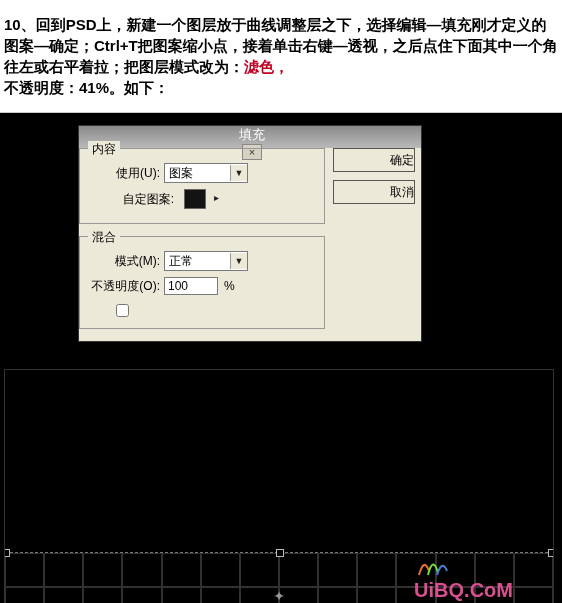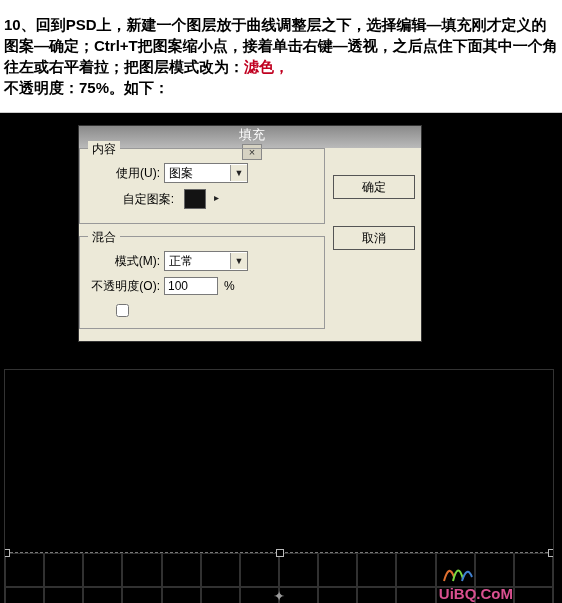--- a/index.html
+++ b/index.html
@@ -142,21 +142,21 @@
     margin-left: 24px;
   }
   .checkbox-row input { margin-right: 4px; }
   .dlg-button {
     width: 80px;
     height: 22px;
     background: #ece9d8;
     border: 1px solid #555;
     font-size: 12px;
     margin-bottom: 8px;
-    display:flex;align-items:center;justify-content:center;margin-top:27px;
+    display:flex;align-items:center;justify-content:flex-end;
   }
   
   .img-area {
     position: absolute;
     left: 4px;
     right: 8px;
     top: 256px;
     bottom: 10px;
     border: 1px solid #333;
     overflow: hidden;
@@ -198,38 +198,38 @@
     border:1px solid #bbb;
   }
   .watermark {
     position:absolute;
     right: 40px;
     bottom: 20px;
     font-size: 12px;
     color: #79d940;
   }
   .watermark .uibq {
-    font-size: 15px;
+    font-size: 20px;
     color: #d95090;
     font-weight: bold;
   }
   .center-marker {
     position:absolute;
     left: 50%;
     top: 218px;
     transform: translateX(-50%);
     color:#999;
     font-size:14px;
   }
 </style>
 </head>
 <body>
 
 <div class="instruction">
-  <span>10、</span><span>回到PSD上，新建一个图层放于曲线调整层之下，选择编辑—填充刚才定义的图案—确定；Ctrl+T把图案缩小点，接着单击右键—透视，之后点住下面其中一个角往左或右平着拉；把图层模式改为：</span><span class="highlight">滤色，</span><br><span>不透明度：75%。如下：</span>
+  <span>10、</span><span>回到PSD上，新建一个图层放于曲线调整层之下，选择编辑—填充刚才定义的图案—确定；Ctrl+T把图案缩小点，接着单击右键—透视，之后点住下面其中一个角往左或右平着拉；把图层模式改为：</span><span class="highlight">滤色，</span><br><span>不透明度：41%。如下：</span>
 </div>
 
 <div class="canvas-area">
 
   <div class="dialog">
     <div class="titlebar">
       <span>填充</span>
       <div class="close-btn">
         <span>×</span>
       </div>

